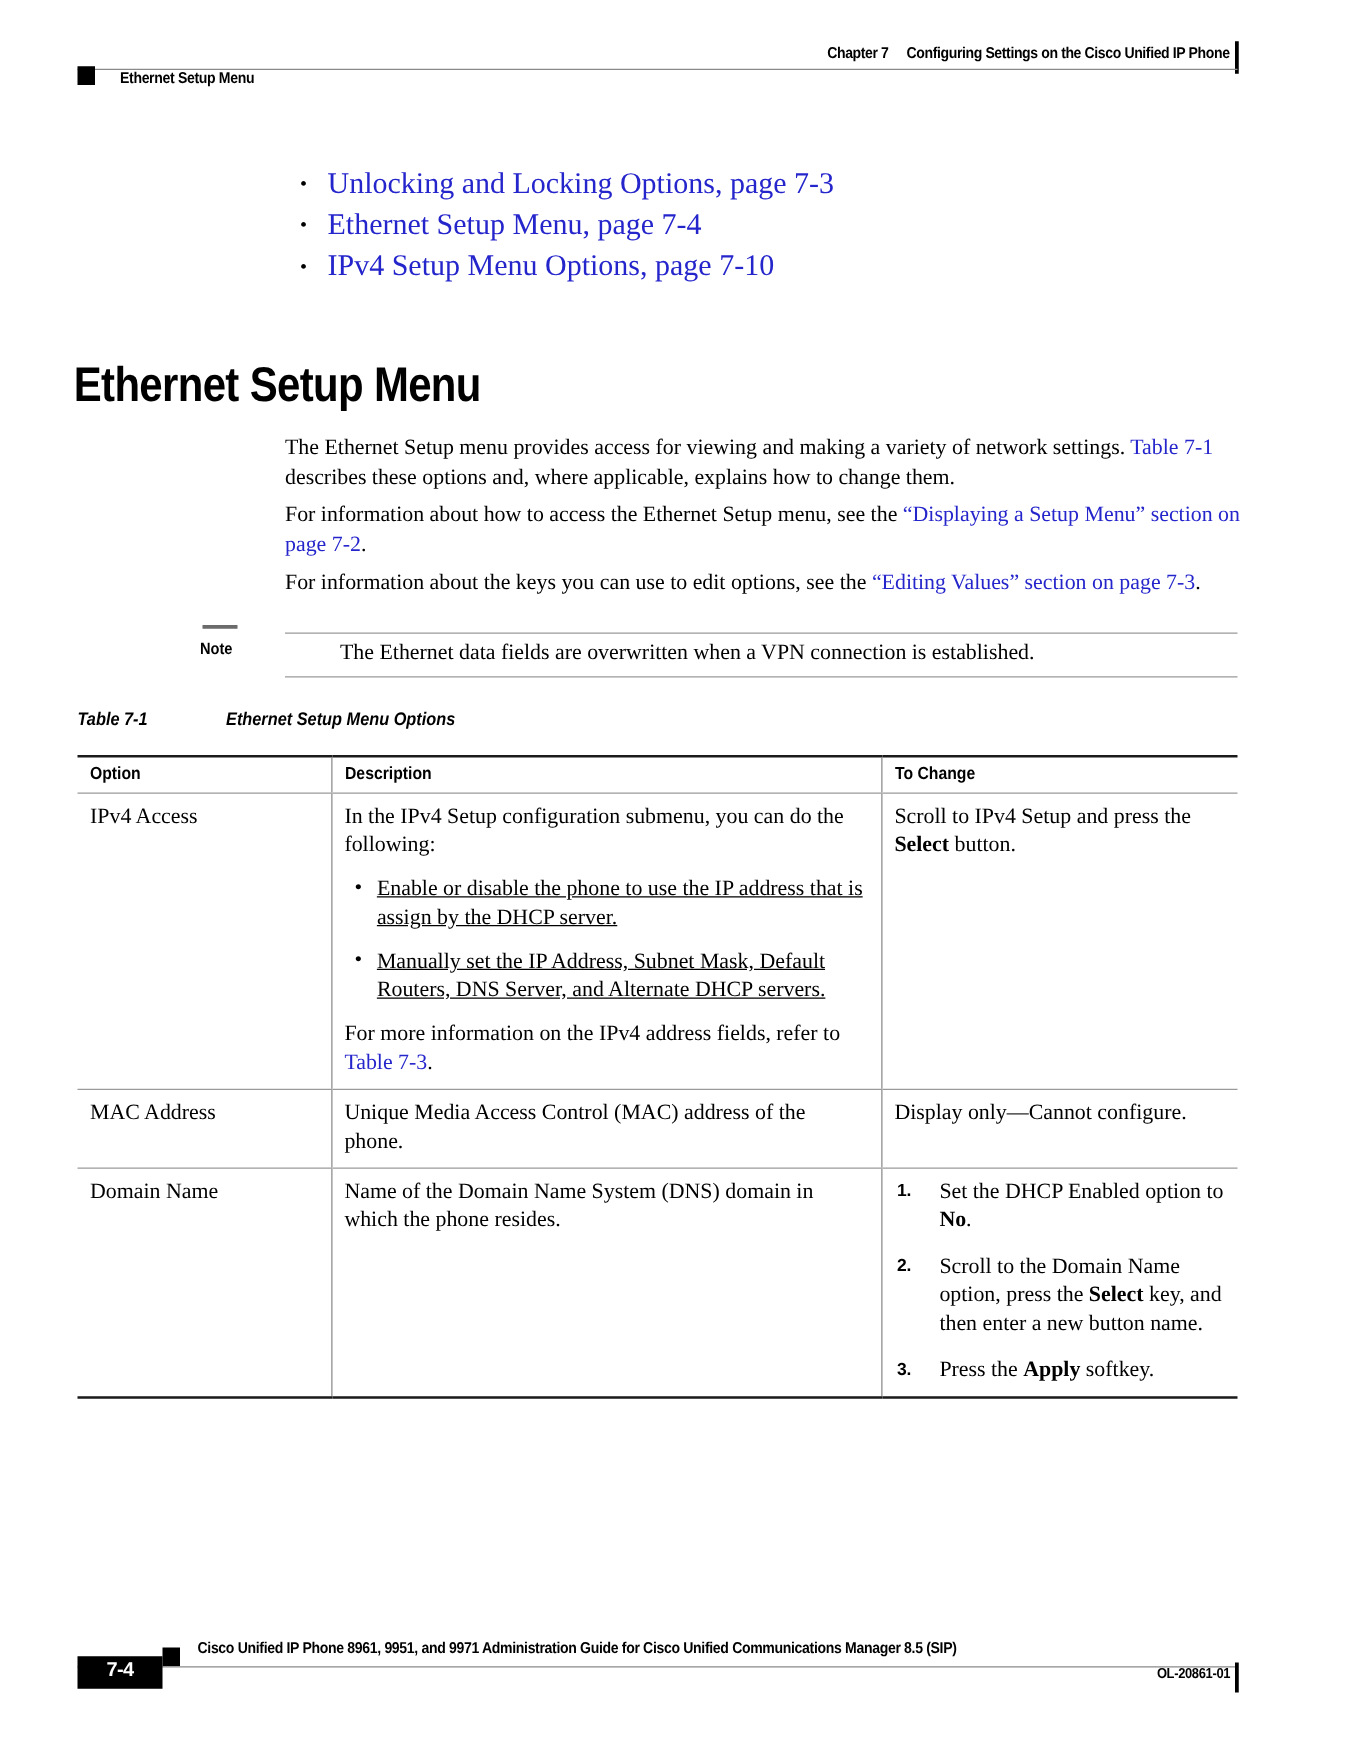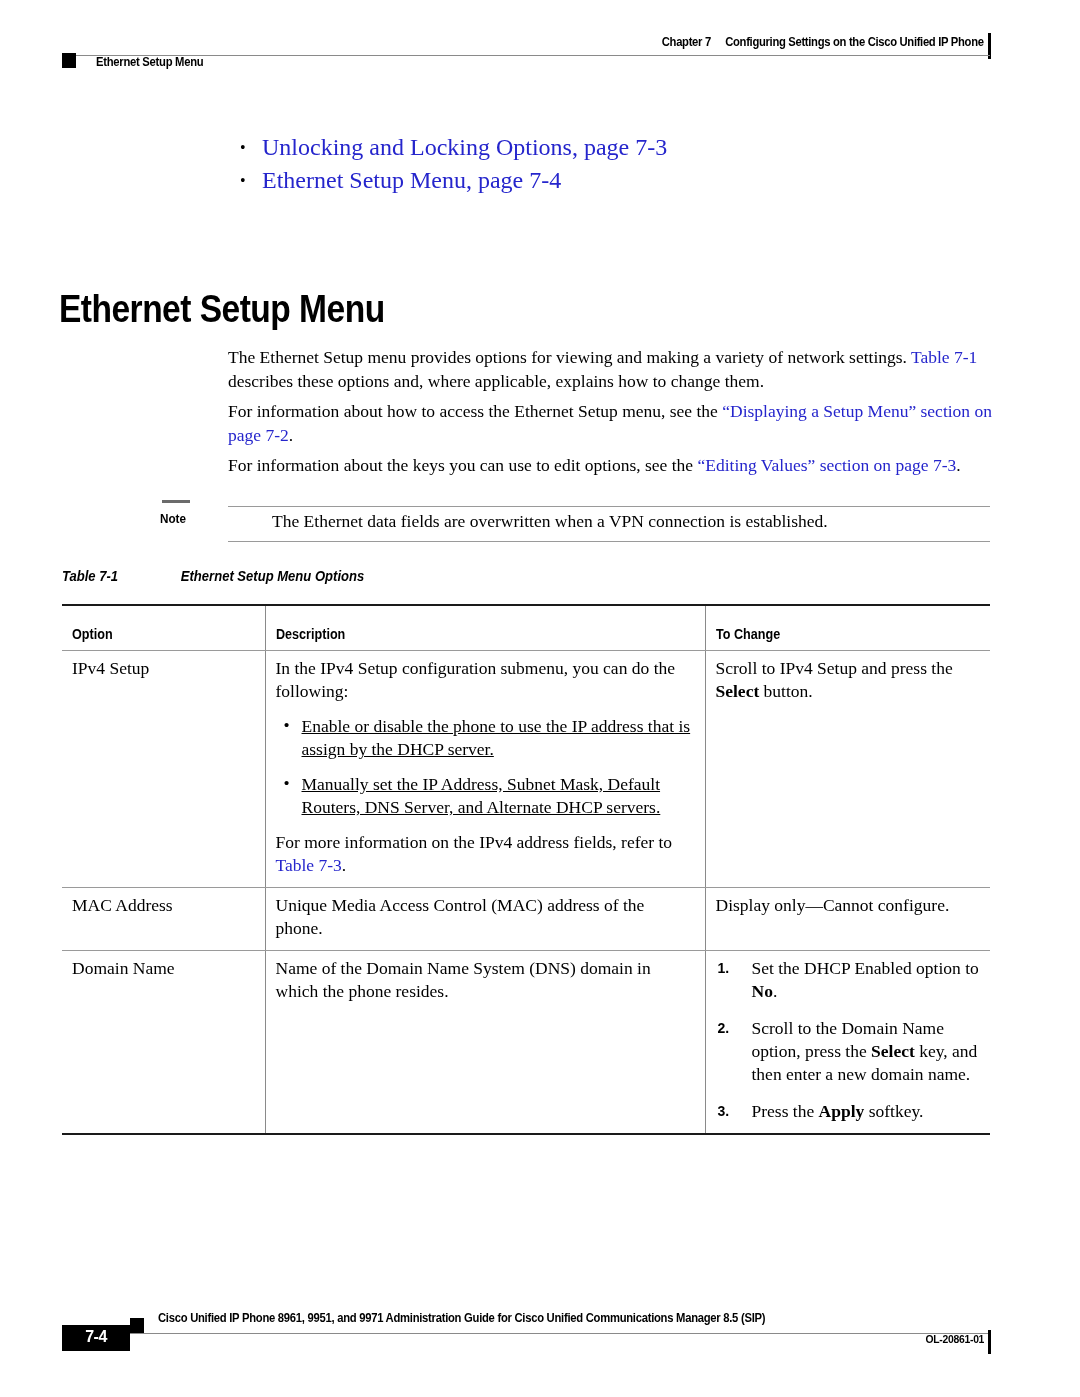--- a/index.html
+++ b/index.html
@@ -222,21 +222,21 @@
   .tbl th:first-child, .tbl td:first-child {
     border-left: none;
   }
   .tbl thead th {
     font-family: "Liberation Sans", sans-serif;
     font-weight: bold;
     font-size: 14px;
     text-align: left;
     border-top: 2px solid #1a1a1a;
     border-bottom: 1px solid #9a9a9a;
-    padding-top: 20px;
+    padding-top: 4px;
     padding-bottom: 8px;
     margin-top: 48px;
   }
   .tbl thead th span.hd {
     display: inline-block;
     transform: scaleX(0.9);
     transform-origin: left top;
   }
   .tbl tbody td {
     font-size: 17.5px;
@@ -367,26 +367,27 @@
   <div class="hdr-rule"></div>
   <div class="hdr-square"></div>
   <div class="hdr-section">Ethernet Setup Menu</div>
 </div>
 
 <div class="content">
 
   <div class="bullet-list">
     <div class="bullet-item">Unlocking and Locking Options, page 7-3</div>
     <div class="bullet-item">Ethernet Setup Menu, page 7-4</div>
+    <div class="bullet-item">IPv4 Setup Menu Options, page 7-10</div>
   </div>
 
   <div class="h1-title">Ethernet Setup Menu</div>
 
   <div class="body-block p1">
-    <span>The Ethernet Setup menu provides options for viewing and making a variety of network settings. </span><span class="lnk">Table 7-1</span><span> describes these options and, where applicable, explains how to change them.</span>
+    <span>The Ethernet Setup menu provides access for viewing and making a variety of network settings. </span><span class="lnk">Table 7-1</span><span> describes these options and, where applicable, explains how to change them.</span>
   </div>
 
   <div class="body-block p2">
     <span>For information about how to access the Ethernet Setup menu, see the </span><span class="lnk">“Displaying a Setup Menu” section on page 7-2</span><span>.</span>
   </div>
 
   <div class="body-block p3">
     <span>For information about the keys you can use to edit options, see the </span><span class="lnk">“Editing Values” section on page 7-3</span><span>.</span>
   </div>
 
@@ -411,21 +412,21 @@
     <thead>
       <tr>
         <th><span class="hd">Option</span></th>
         <th><span class="hd">Description</span></th>
         <th><span class="hd">To Change</span></th>
       </tr>
     </thead>
     <tbody>
 
       <tr>
-        <td>IPv4 Setup</td>
+        <td>IPv4 Access</td>
         <td>
           <p>In the IPv4 Setup configuration submenu, you can do the following:</p>
           <ul class="cell-bullets">
             <li>Enable or disable the phone to use the IP address that is assign by the DHCP server.</li>
             <li>Manually set the IP Address, Subnet Mask, Default Routers, DNS Server, and Alternate DHCP servers.</li>
           </ul>
           <p><span>For more information on the IPv4 address fields, refer to </span><span class="lnk">Table 7-3</span><span>.</span></p>
         </td>
         <td>
           <span>Scroll to IPv4 Setup and press the </span><b class="kb">Select</b><span> button.</span>
@@ -437,21 +438,21 @@
         <td>Unique Media Access Control (MAC) address of the phone.</td>
         <td>Display only—Cannot configure.</td>
       </tr>
 
       <tr>
         <td>Domain Name</td>
         <td>Name of the Domain Name System (DNS) domain in which the phone resides.</td>
         <td>
           <ol class="num-list">
             <li><span class="n">1.</span><span>Set the DHCP Enabled option to </span><b class="kb">No</b><span>.</span></li>
-            <li><span class="n">2.</span><span>Scroll to the Domain Name option, press the </span><b class="kb">Select</b><span> key, and then enter a new domain name.</span></li>
+            <li><span class="n">2.</span><span>Scroll to the Domain Name option, press the </span><b class="kb">Select</b><span> key, and then enter a new button name.</span></li>
             <li><span class="n">3.</span><span>Press the </span><b class="kb">Apply</b><span> softkey.</span></li>
           </ol>
         </td>
       </tr>
     </tbody>
   </table>
 </div>
 
 <div class="page-footer">
   <div class="ftr-square"></div>

